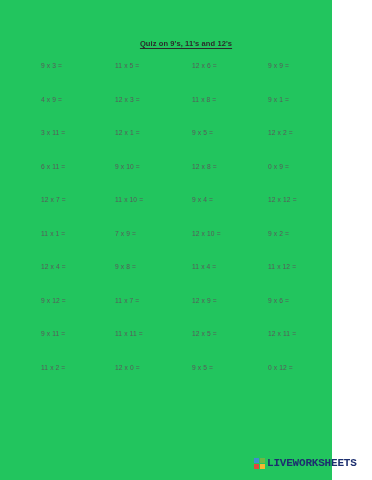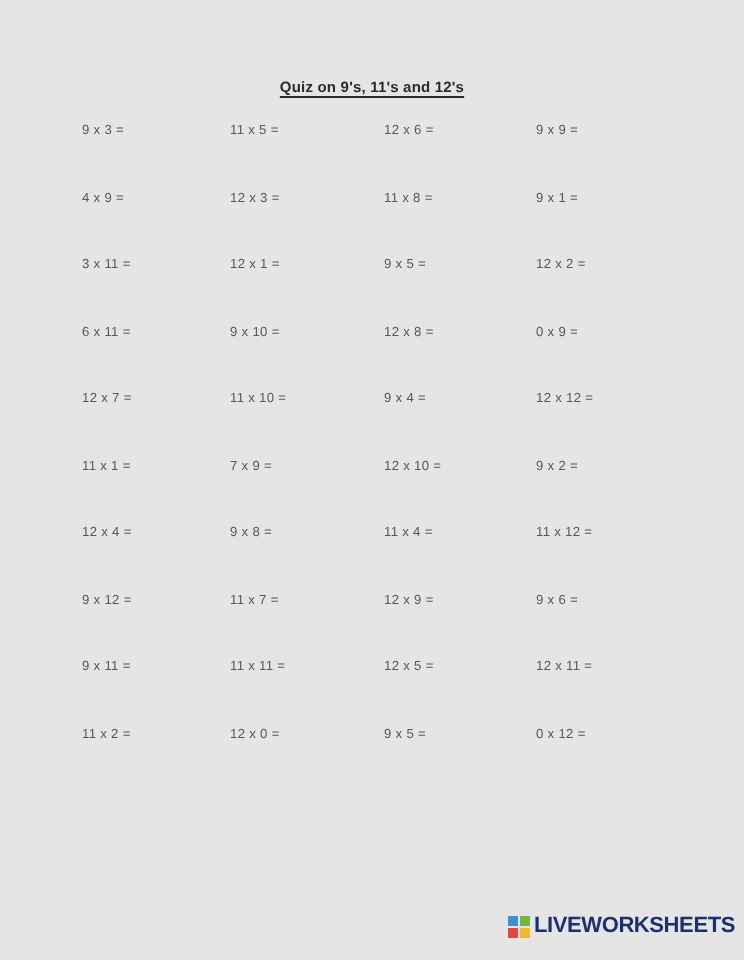--- a/index.html
+++ b/index.html
@@ -13,23 +13,23 @@
     font-family: "Liberation Sans", sans-serif;
     color: #3a3a3a;
     position: relative;
     overflow: hidden;
   }
 
   .sheet {
     position: absolute;
     left: 0;
     top: 0;
-    width: 372px;
+    width: 332px;
     height: 480px;
-    background: #e5e5e5;
+    background: #22c55e;
   }
 
   .title {
     position: absolute;
     left: 0;
     top: 39px;
     width: 372px;
     text-align: center;
     font-size: 7.5px;
     font-weight: bold;
@@ -65,20 +65,21 @@
   .c2 { left: 192px; }
   .c3 { left: 268px; }
 
   .footer-logo {
     position: absolute;
     left: 254px;
     top: 458px;
     display: flex;
     align-items: center;
     gap: 2px;
+    font-family: Liberation Mono, monospace;
   }
   .logo-mark {
     width: 11px;
     height: 11px;
     display: grid;
     grid-template-columns: 1fr 1fr;
     grid-template-rows: 1fr 1fr;
     gap: 1px;
     flex: none;
   }

